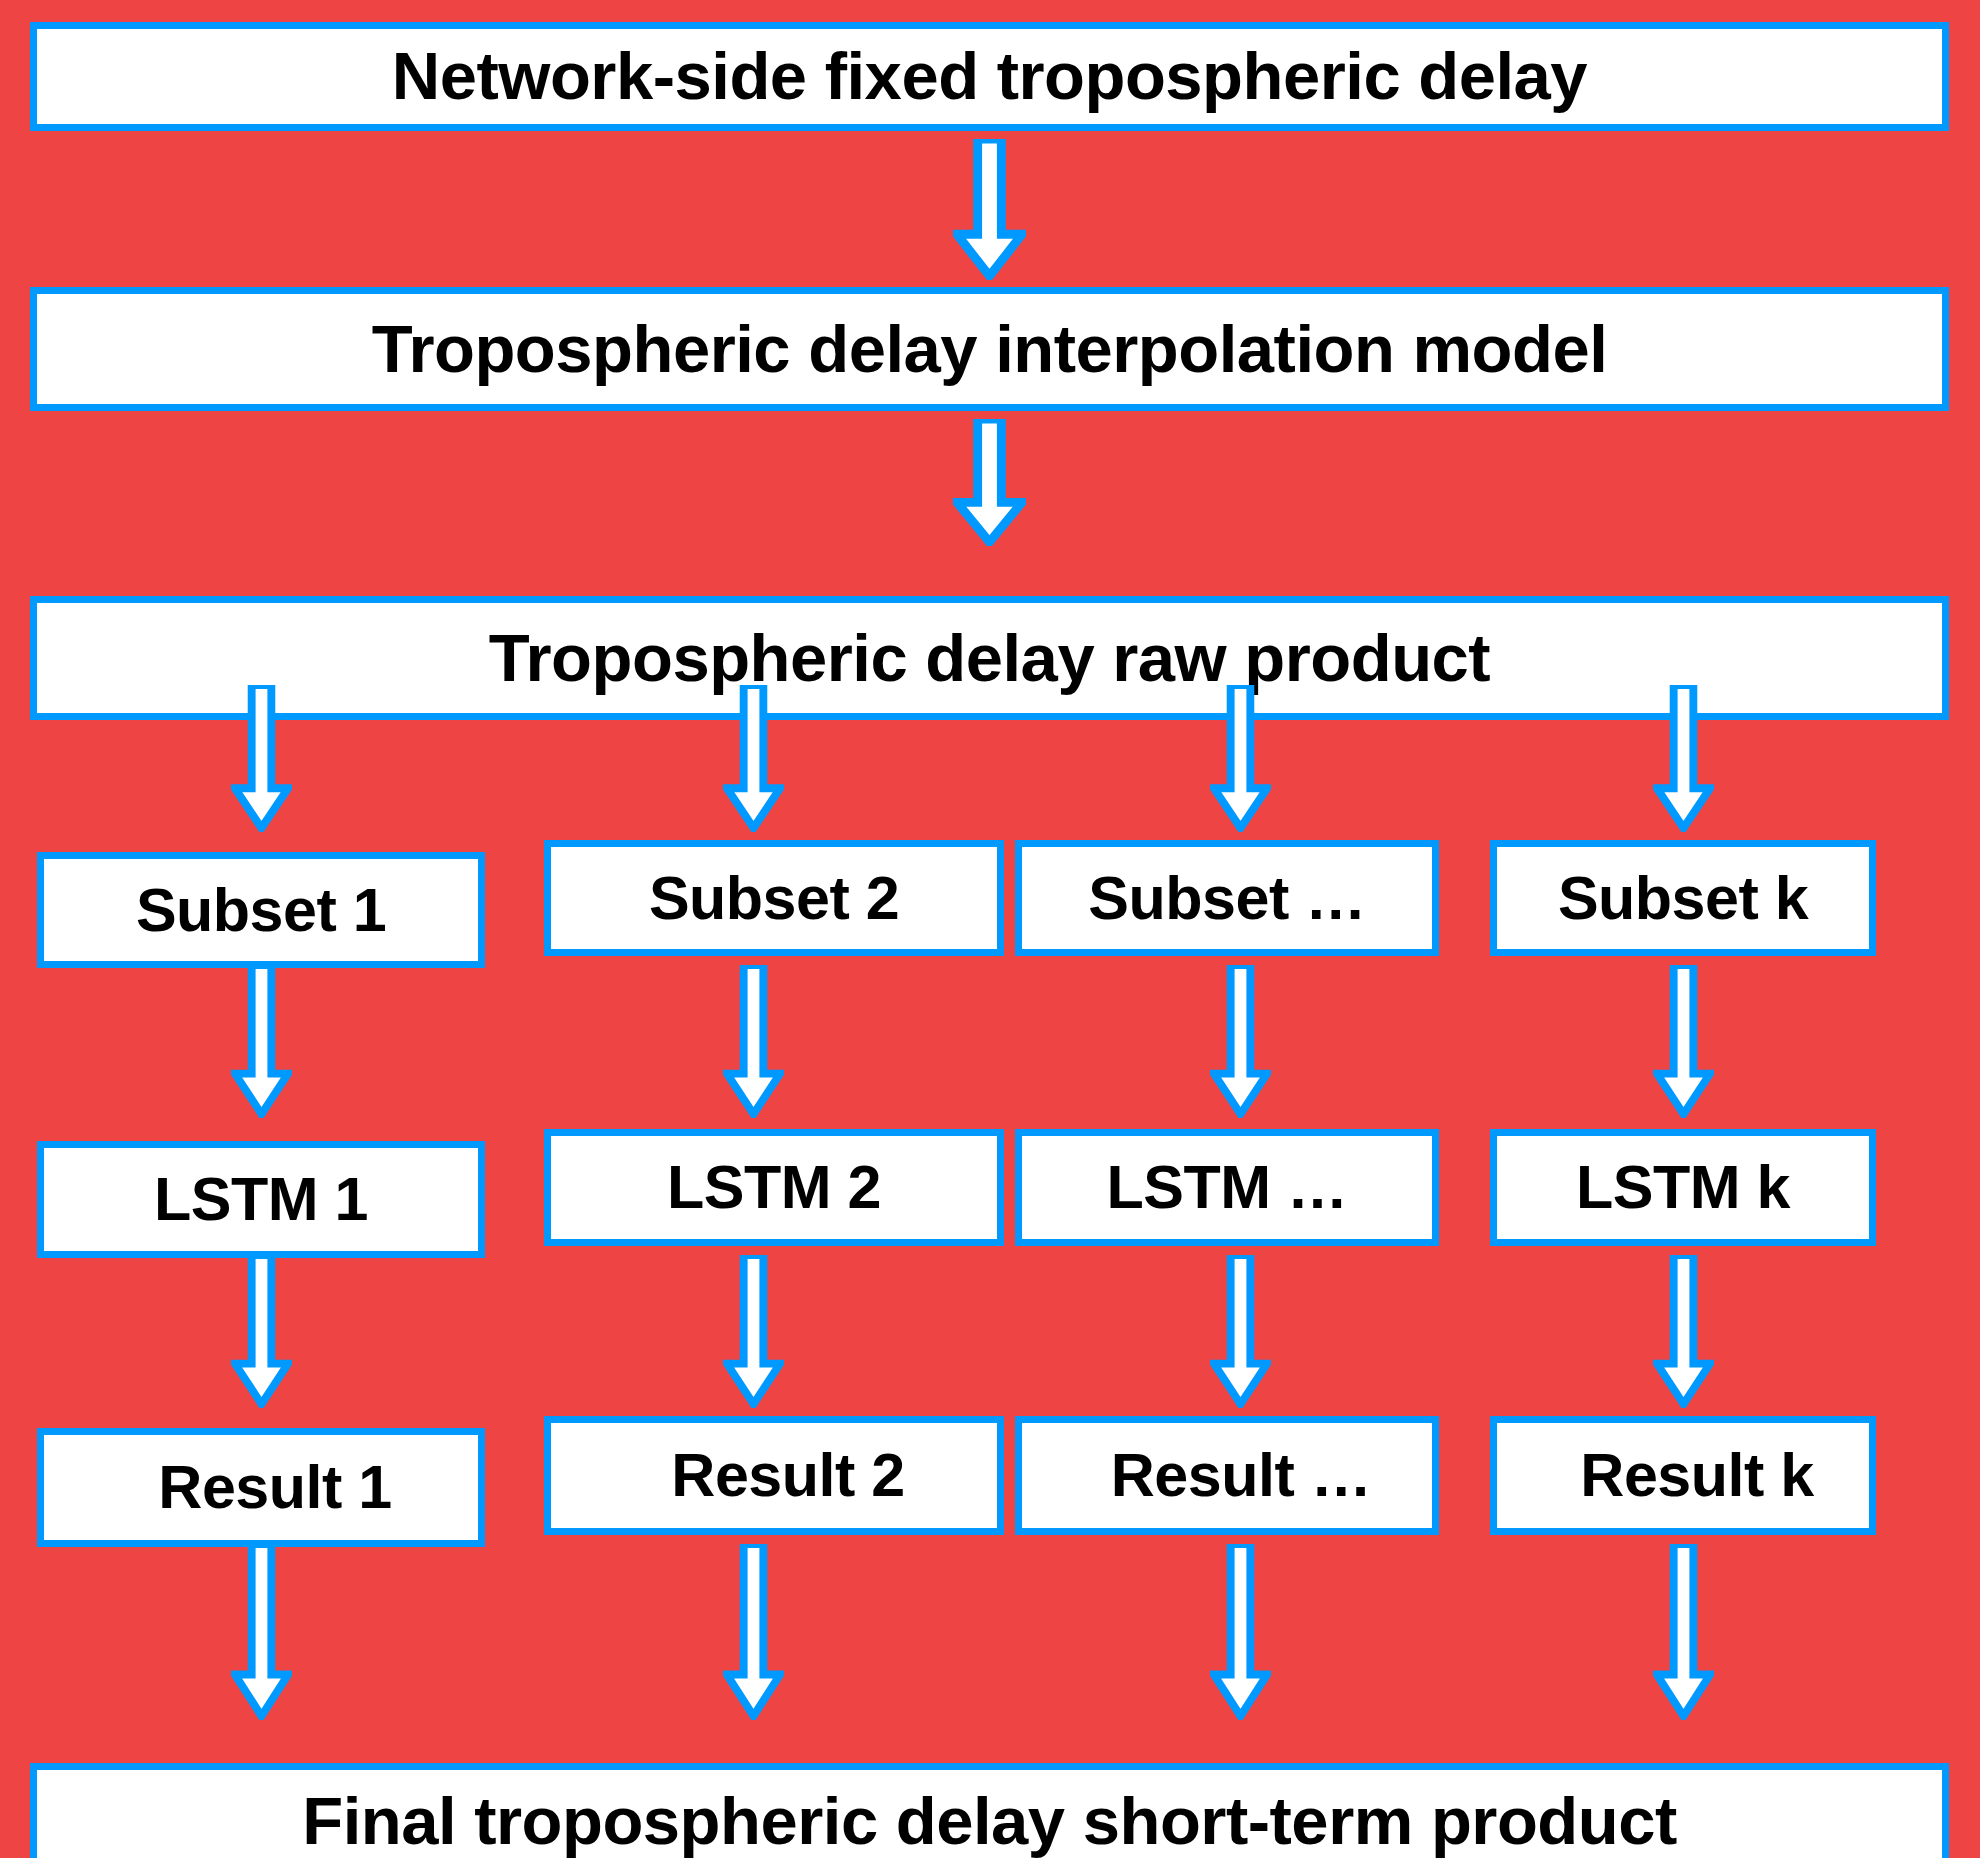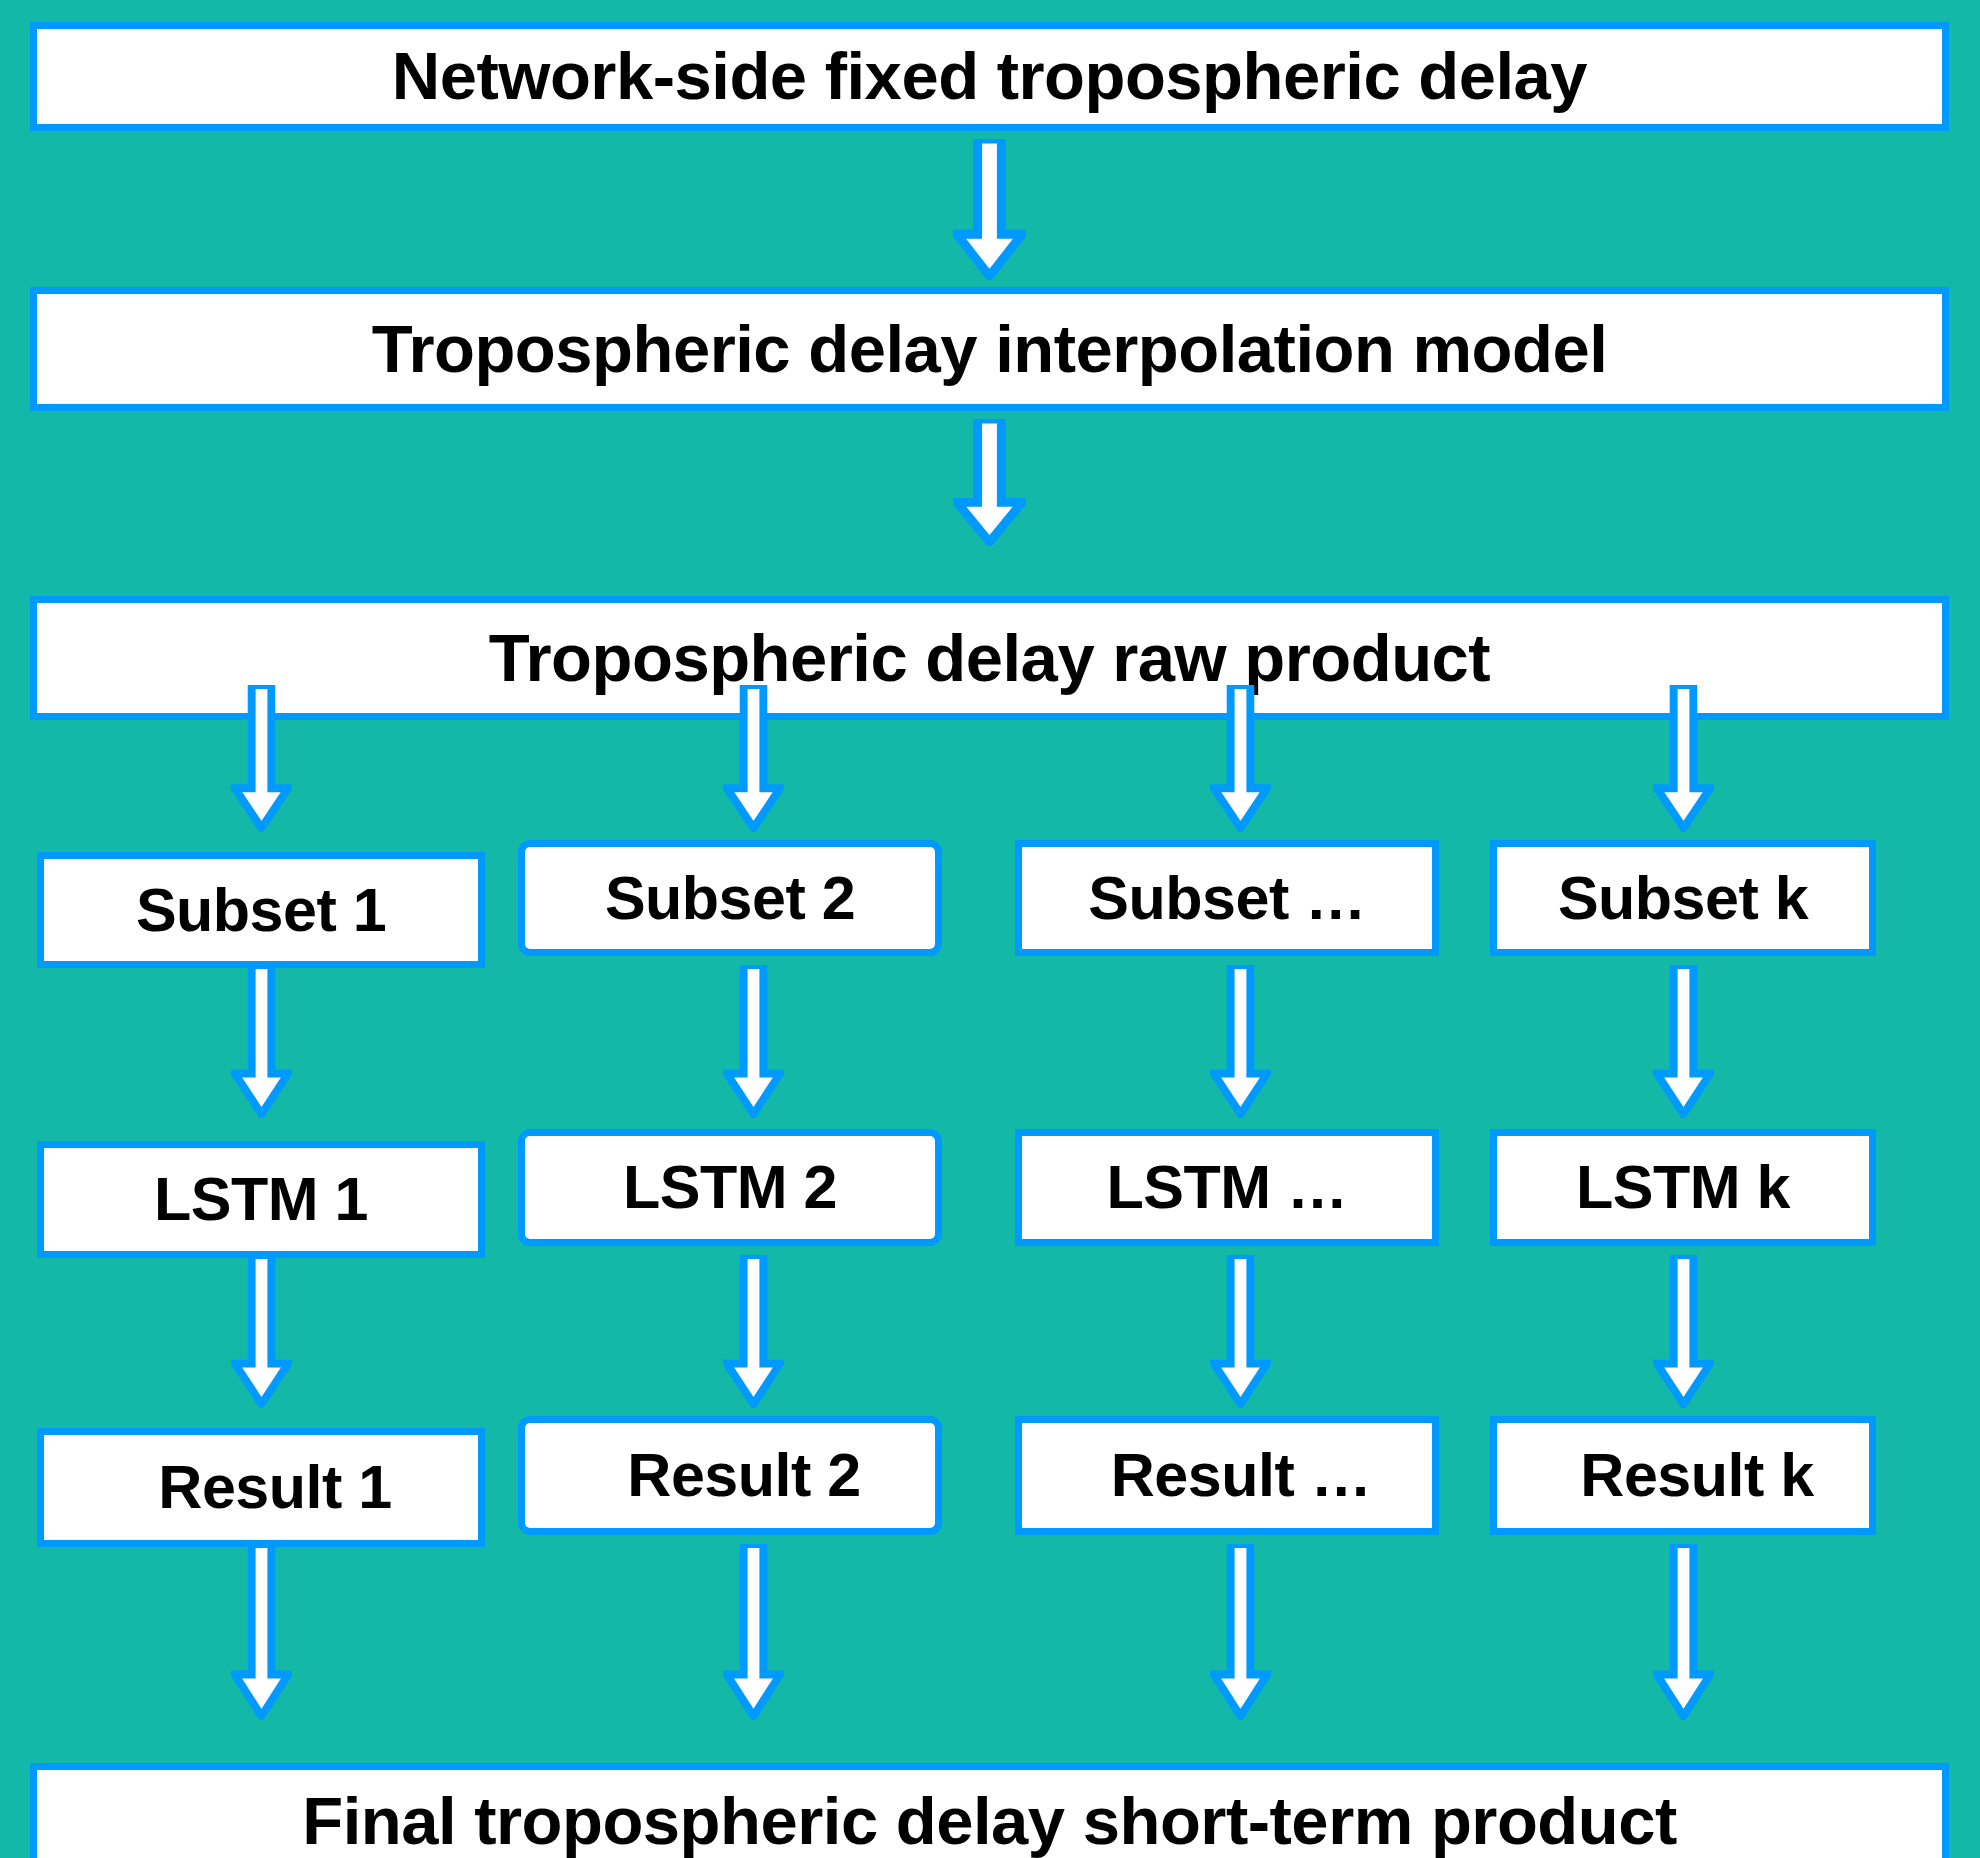--- a/index.html
+++ b/index.html
@@ -8,21 +8,21 @@
     padding: 0;
     background: #ffffff;
   }
   body {
     font-family: "Liberation Sans", sans-serif;
   }
   #canvas {
     position: relative;
     width: 1980px;
     height: 1858px;
-    background: #14b8a6;
+    background: #ef4444;
     overflow: hidden;
   }
   .node {
     position: absolute;
     box-sizing: border-box;
     background: #ffffff;
     border: 7px solid #0099ff;
     display: flex;
     align-items: center;
     justify-content: center;
@@ -45,21 +45,21 @@
   #node-raw         { top: 552px;  height: 124px; margin-top: 44px; }
   #node-final       { top: 1728px; height: 117px; margin-top: 35px; }
 
   
   .col-node .node-label { font-size: 61px; }
   #row-subset .col-node { top: 840px;  height: 116px; }
   #row-lstm   .col-node { top: 1129px; height: 117px; }
   #row-result .col-node { top: 1416px; height: 119px; padding-left: 28px; }
 
   .c1 { left: 37px;   width: 448px; margin-top: 12px; }
-  .c2 { left: 518px;  width: 424px; border-radius: 12px; }
+  .c2 { left: 544px;  width: 460px; }
   .c3 { left: 1015px; width: 424px; }
   .c4 { left: 1490px; width: 386px; }
 
   
   .arrow {
     position: absolute;
     display: block;
   }
   .arrow svg { display: block; width: 100%; height: 100%; }
 </style>

